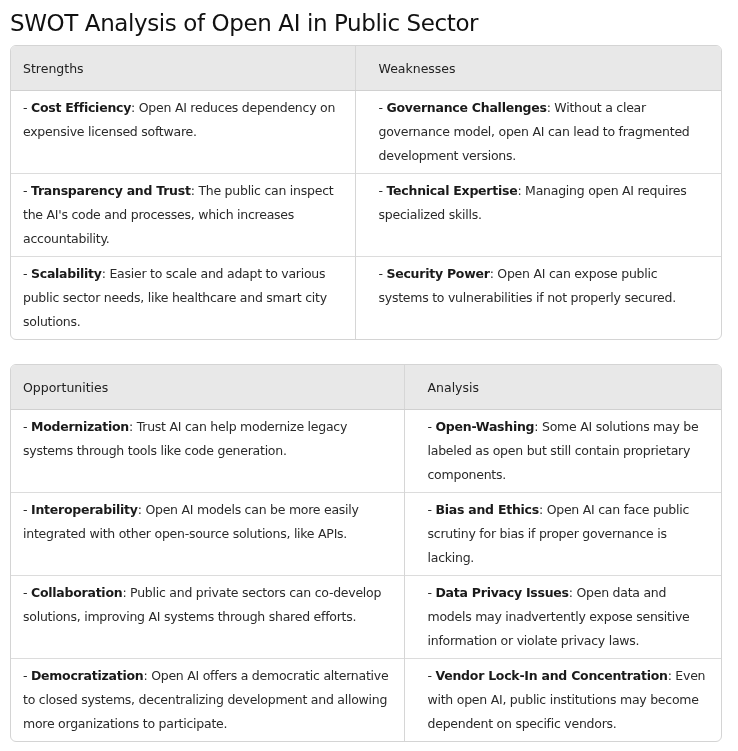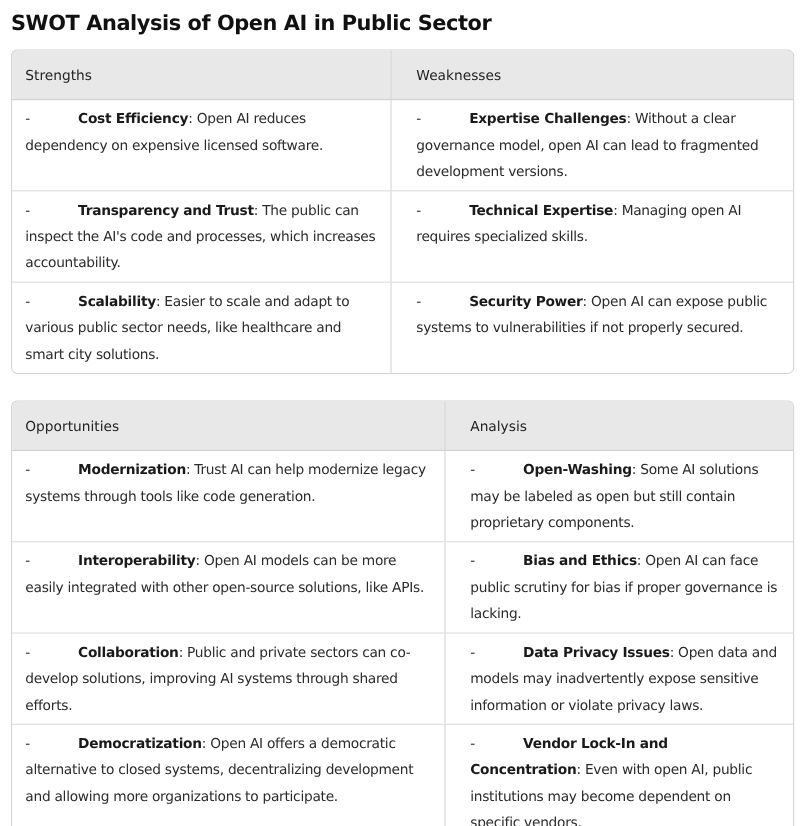--- a/index.html
+++ b/index.html
@@ -1,24 +1,24 @@
 <!DOCTYPE html>
 <html><head>
 <meta charset="utf-8">
 <style>
   html, body { margin:0; padding:0; background:#ffffff; }
   body { width:738px; height:751px; overflow:hidden; font-family:"DejaVu Sans", sans-serif; color:#1f1f1f; }
-  .title { position:absolute; left:10px; top:10px; font-size:19px; font-weight:bold; color:#111; letter-spacing:-0.4px; margin:0; }
+  .title { position:absolute; left:10px; top:10px; font-size:23px; font-weight:normal; color:#111; letter-spacing:-0.4px; margin:0; }
   .tbl { position:absolute; left:10px; width:712px; border:1px solid #d4d4d4; border-radius:6px; overflow:hidden; box-sizing:border-box; }
   .tbl table { border-collapse:collapse; width:100%; table-layout:fixed; }
   .tbl th { background:#e8e8e8; text-align:left; font-weight:normal; font-size:12.5px; color:#222; padding:0 12px; height:44px; border-bottom:1px solid #d0d0d0; }
   .tbl td { vertical-align:top; font-size:12.5px; line-height:24px; padding:5px 12px 5px 12px; border-top:1px solid #dcdcdc; color:#2a2a2a; letter-spacing:-0.25px; }
   .tbl tr:first-child + tr td { border-top:none; }
   .tbl th + th, .tbl td + td { border-left:1px solid #d6d6d6;padding-left:23px; }
-  .tbl b { font-weight:bold; color:#1a1a1a;margin-left:40px; }
+  .tbl b { font-weight:bold; color:#1a1a1a; }
   #t1 { top:45px; }
   #t2 { top:364px; }
   #t1 col.c1 { width:344px; }
   #t2 col.c1 { width:393px; }
 </style>
 </head>
 <body>
 
 <h1 class="title">SWOT Analysis of Open AI in Public Sector</h1>
 
@@ -28,21 +28,21 @@
         <col class="c1">
         <col>
       </colgroup>
     <tbody>
         <tr>
       <th>Strengths</th>
       <th>Weaknesses</th>
     </tr>
     <tr>
       <td>- <b>Cost Efficiency</b>:<span> Open AI reduces dependency on expensive licensed software.</span></td>
-      <td>- <b>Expertise Challenges</b>:<span> Without a clear governance model, open AI can lead to fragmented development versions.</span></td>
+      <td>- <b>Governance Challenges</b>:<span> Without a clear governance model, open AI can lead to fragmented development versions.</span></td>
     </tr>
     <tr>
       <td>- <b>Transparency and Trust</b>:<span> The public can inspect the AI's code and processes, which increases accountability.</span></td>
       <td>- <b>Technical Expertise</b>:<span> Managing open AI requires specialized skills.</span></td>
     </tr>
     <tr>
       <td>- <b>Scalability</b>:<span> Easier to scale and adapt to various public sector needs, like healthcare and smart city solutions.</span></td>
       <td>- <b>Security Power</b>:<span> Open AI can expose public systems to vulnerabilities if not properly secured.</span></td>
     </tr>
   </tbody>

